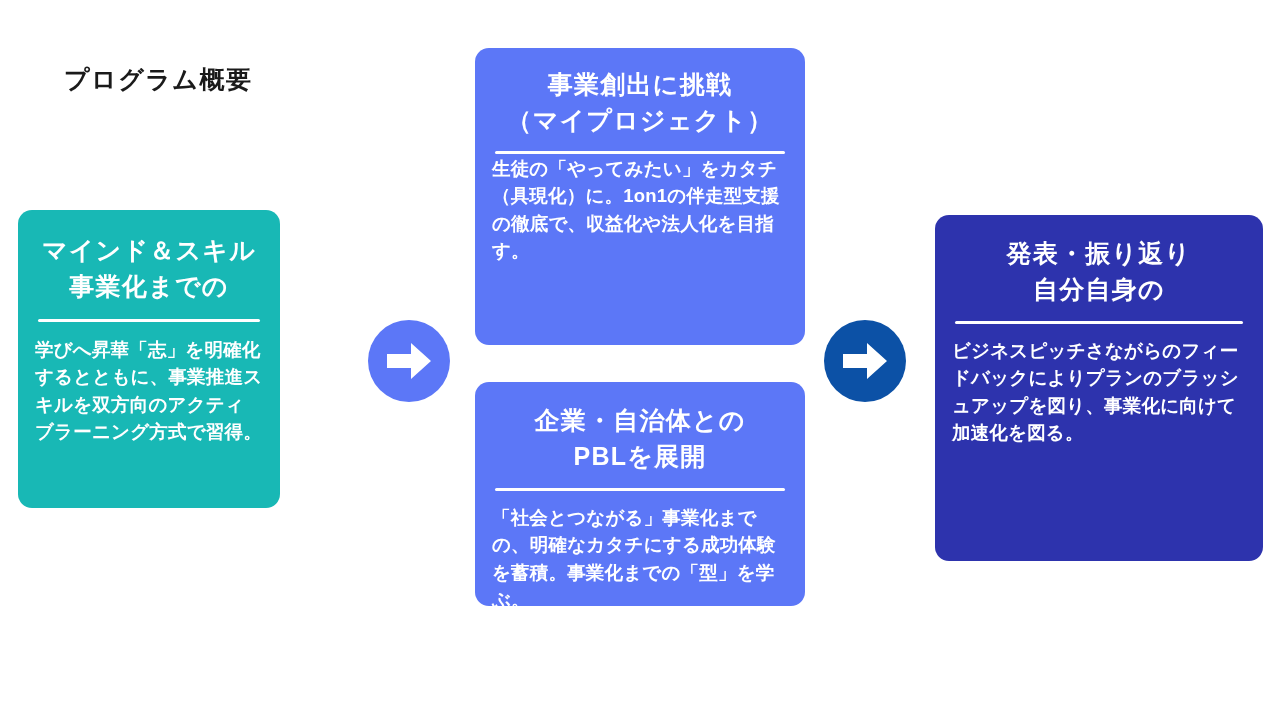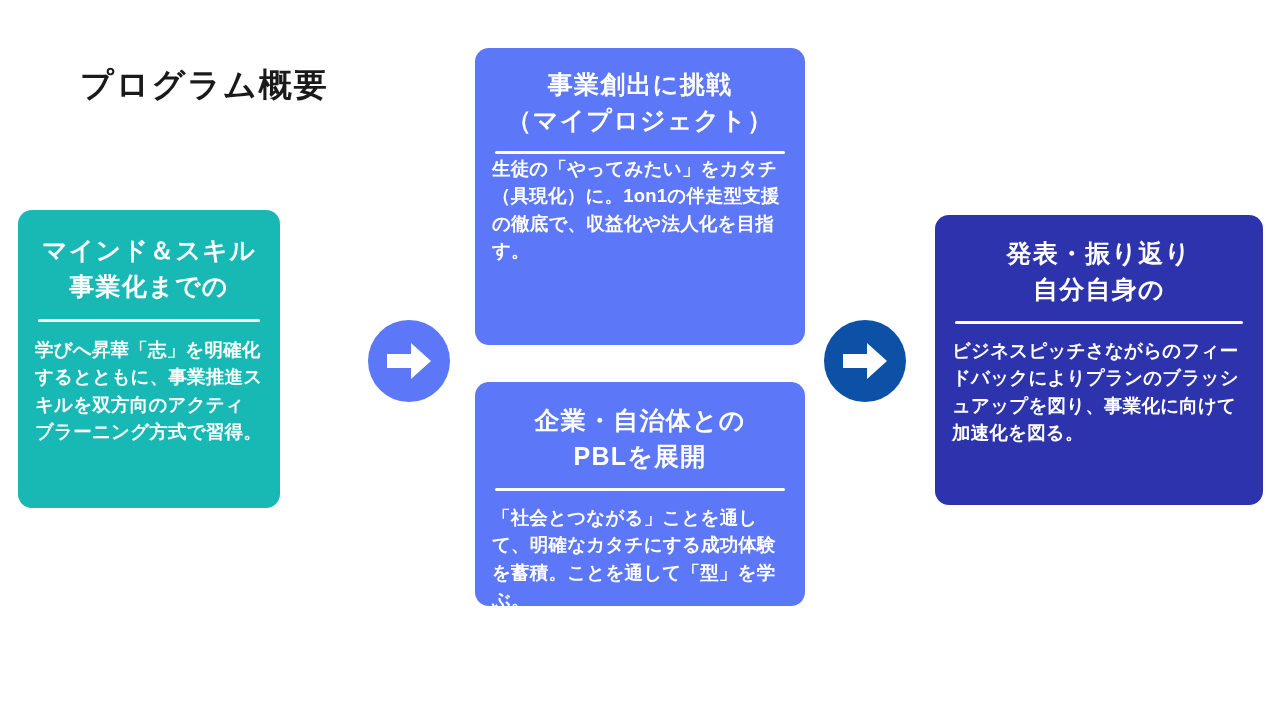--- a/index.html
+++ b/index.html
@@ -16,23 +16,23 @@
     position: relative;
     width: 1288px;
     height: 703px;
     background: #ffffff;
     overflow: hidden;
   }
 
   
   .page-title {
     position: absolute;
-    left: 80px;
+    left: 64px;
     top: 63px;
-    font-size: 33px;
+    font-size: 25px;
     font-weight: 700;
     color: #1a1a1a;
     letter-spacing: 0.06em;
     white-space: nowrap;
   }
 
   
   .card {
     position: absolute;
     box-sizing: border-box;
@@ -118,21 +118,21 @@
   #card-pbl .card-body {
     margin: 13px 17px 0 17px;
     font-size: 18.5px;
   }
 
   
   #card-present {
     left: 935px;
     top: 215px;
     width: 328px;
-    height: 290px;
+    height: 346px;
     background: #2d33ad;
   }
   #card-present .card-heading {
     margin: 21px 16px 0 16px;
     font-size: 25px;
   }
   #card-present .card-rule {
     margin: 14px 20px 0 20px;
   }
   #card-present .card-body {
@@ -196,21 +196,21 @@
     <div class="card-rule"></div>
     <div class="card-body">生徒の「やってみたい」をカタチ（具現化）に。1on1の伴走型支援の徹底で、収益化や法人化を目指す。</div>
   </div>
 
   <div class="card" id="card-pbl">
     <div class="card-heading">
       <div>企業・自治体との</div>
       <div>PBLを展開</div>
     </div>
     <div class="card-rule"></div>
-    <div class="card-body">「社会とつながる」ことを通して、明確なカタチにする成功体験を蓄積。ことを通して「型」を学ぶ。</div>
+    <div class="card-body">「社会とつながる」事業化までの、明確なカタチにする成功体験を蓄積。事業化までの「型」を学ぶ。</div>
   </div>
 
   <div class="arrow-circle" id="arrow-two">
     <svg class="arrow-glyph" width="48" height="40" viewBox="0 0 48 40">
       <polygon points="2,13 26,13 26,2 46,20 26,38 26,27 2,27" fill="#ffffff"></polygon>
     </svg>
   </div>
 
   <div class="card" id="card-present">
     <div class="card-heading">

